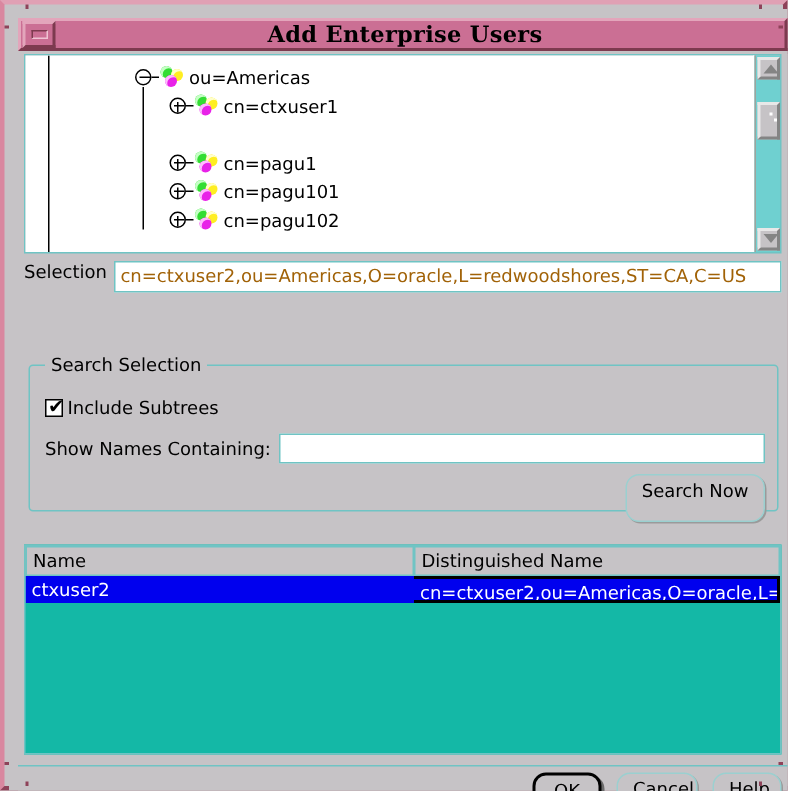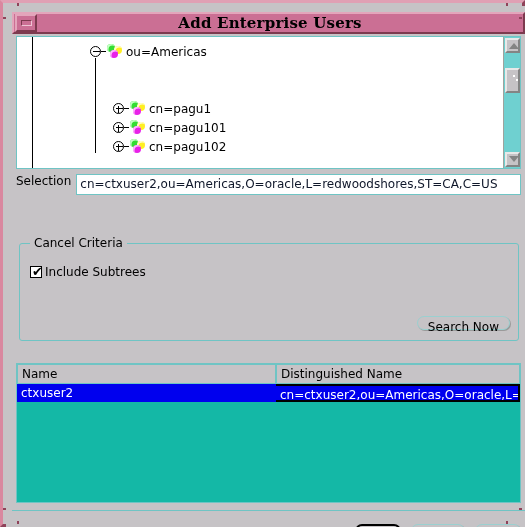--- a/index.html
+++ b/index.html
@@ -248,21 +248,21 @@
     color: #000000;
     padding-right: 5px;
     white-space: nowrap;
   }
   .textfield {
     box-sizing: border-box;
     background: #ffffff;
     border: 1px solid #6fc4c4;
     font-family: "DejaVu Sans", "Liberation Sans", sans-serif;
     font-size: 12px;
-    color: #0f172a;
+    color: #a16207;
     padding: 1px 3px;
     line-height: 17px;
     height: 21px;
     white-space: nowrap;
     overflow: hidden;
   }
   #selection-input { flex: 1; }
 
   
   .group-box {
@@ -333,21 +333,21 @@
   
   .btn {
     box-sizing: border-box;
     background: #c6c3c6;
     border: 1px solid #9ad0d0;
     border-radius: 9px;
     font-family: "DejaVu Sans", "Liberation Sans", sans-serif;
     font-size: 12px;
     color: #000000;
     padding: 2px 10px;
-    height: 14px;
+    height: 32px;
     line-height: 17px;
     text-align: center;
     box-shadow: 1px 1px 0 #9a9a9a;
     cursor: default;
   }
   .btn.default {
     border: 2px solid #000000;
     box-shadow: 2px 2px 0 #6a6a6a;
   }
 
@@ -442,20 +442,34 @@
                 <span class="circ"></span>
                 <span class="hbar"></span>
                 <span class="stub"></span>
               </span>
               <span class="node-icon">
                 <span class="sph s-green"></span>
                 <span class="sph s-yellow"></span>
                 <span class="sph s-mag"></span>
               </span>
               <span class="node-label">ou=Americas</span>
+            </div>
+            <div class="tree-row" style="top: 24px; left: 95px;">
+              <span class="handle">
+                <span class="circ"></span>
+                <span class="hbar"></span>
+                <span class="vbar"></span>
+                <span class="stub"></span>
+              </span>
+              <span class="node-icon">
+                <span class="sph s-green"></span>
+                <span class="sph s-yellow"></span>
+                <span class="sph s-mag"></span>
+              </span>
+              <span class="node-label">cn=ctxuser1</span>
             </div>
             <div class="tree-row" style="top: 62px; left: 95px;">
               <span class="handle">
                 <span class="circ"></span>
                 <span class="hbar"></span>
                 <span class="vbar"></span>
                 <span class="stub"></span>
               </span>
               <span class="node-icon">
                 <span class="sph s-green"></span>
@@ -506,29 +520,33 @@
           </div>
         </div>
       </div>
 
       <div class="selection-row">
         <span class="selection-label">Selection</span>
         <div class="textfield" id="selection-input">cn=ctxuser2,ou=Americas,O=oracle,L=redwoodshores,ST=CA,C=US</div>
       </div>
 
       <div class="group-box">
-        <span class="group-title">Cancel Criteria</span>
+        <span class="group-title">Search Selection</span>
 
         <div class="checkbox-row">
           <span class="checkbox">
             <span class="tick">✔</span>
           </span>
           <span class="checkbox-label">Include Subtrees</span>
         </div>
 
+        <div class="show-names-row">
+          <span class="show-names-label">Show Names Containing:</span>
+          <div class="textfield" id="show-names-input"></div>
+        </div>
 
         <div class="search-now-wrap">
           <div class="btn">Search Now</div>
         </div>
       </div>
 
       <div class="table-panel">
         <div class="table-header" id="table-header">
             <div class="th col-name">Name</div>
             <div class="th col-dn">Distinguished Name</div>

